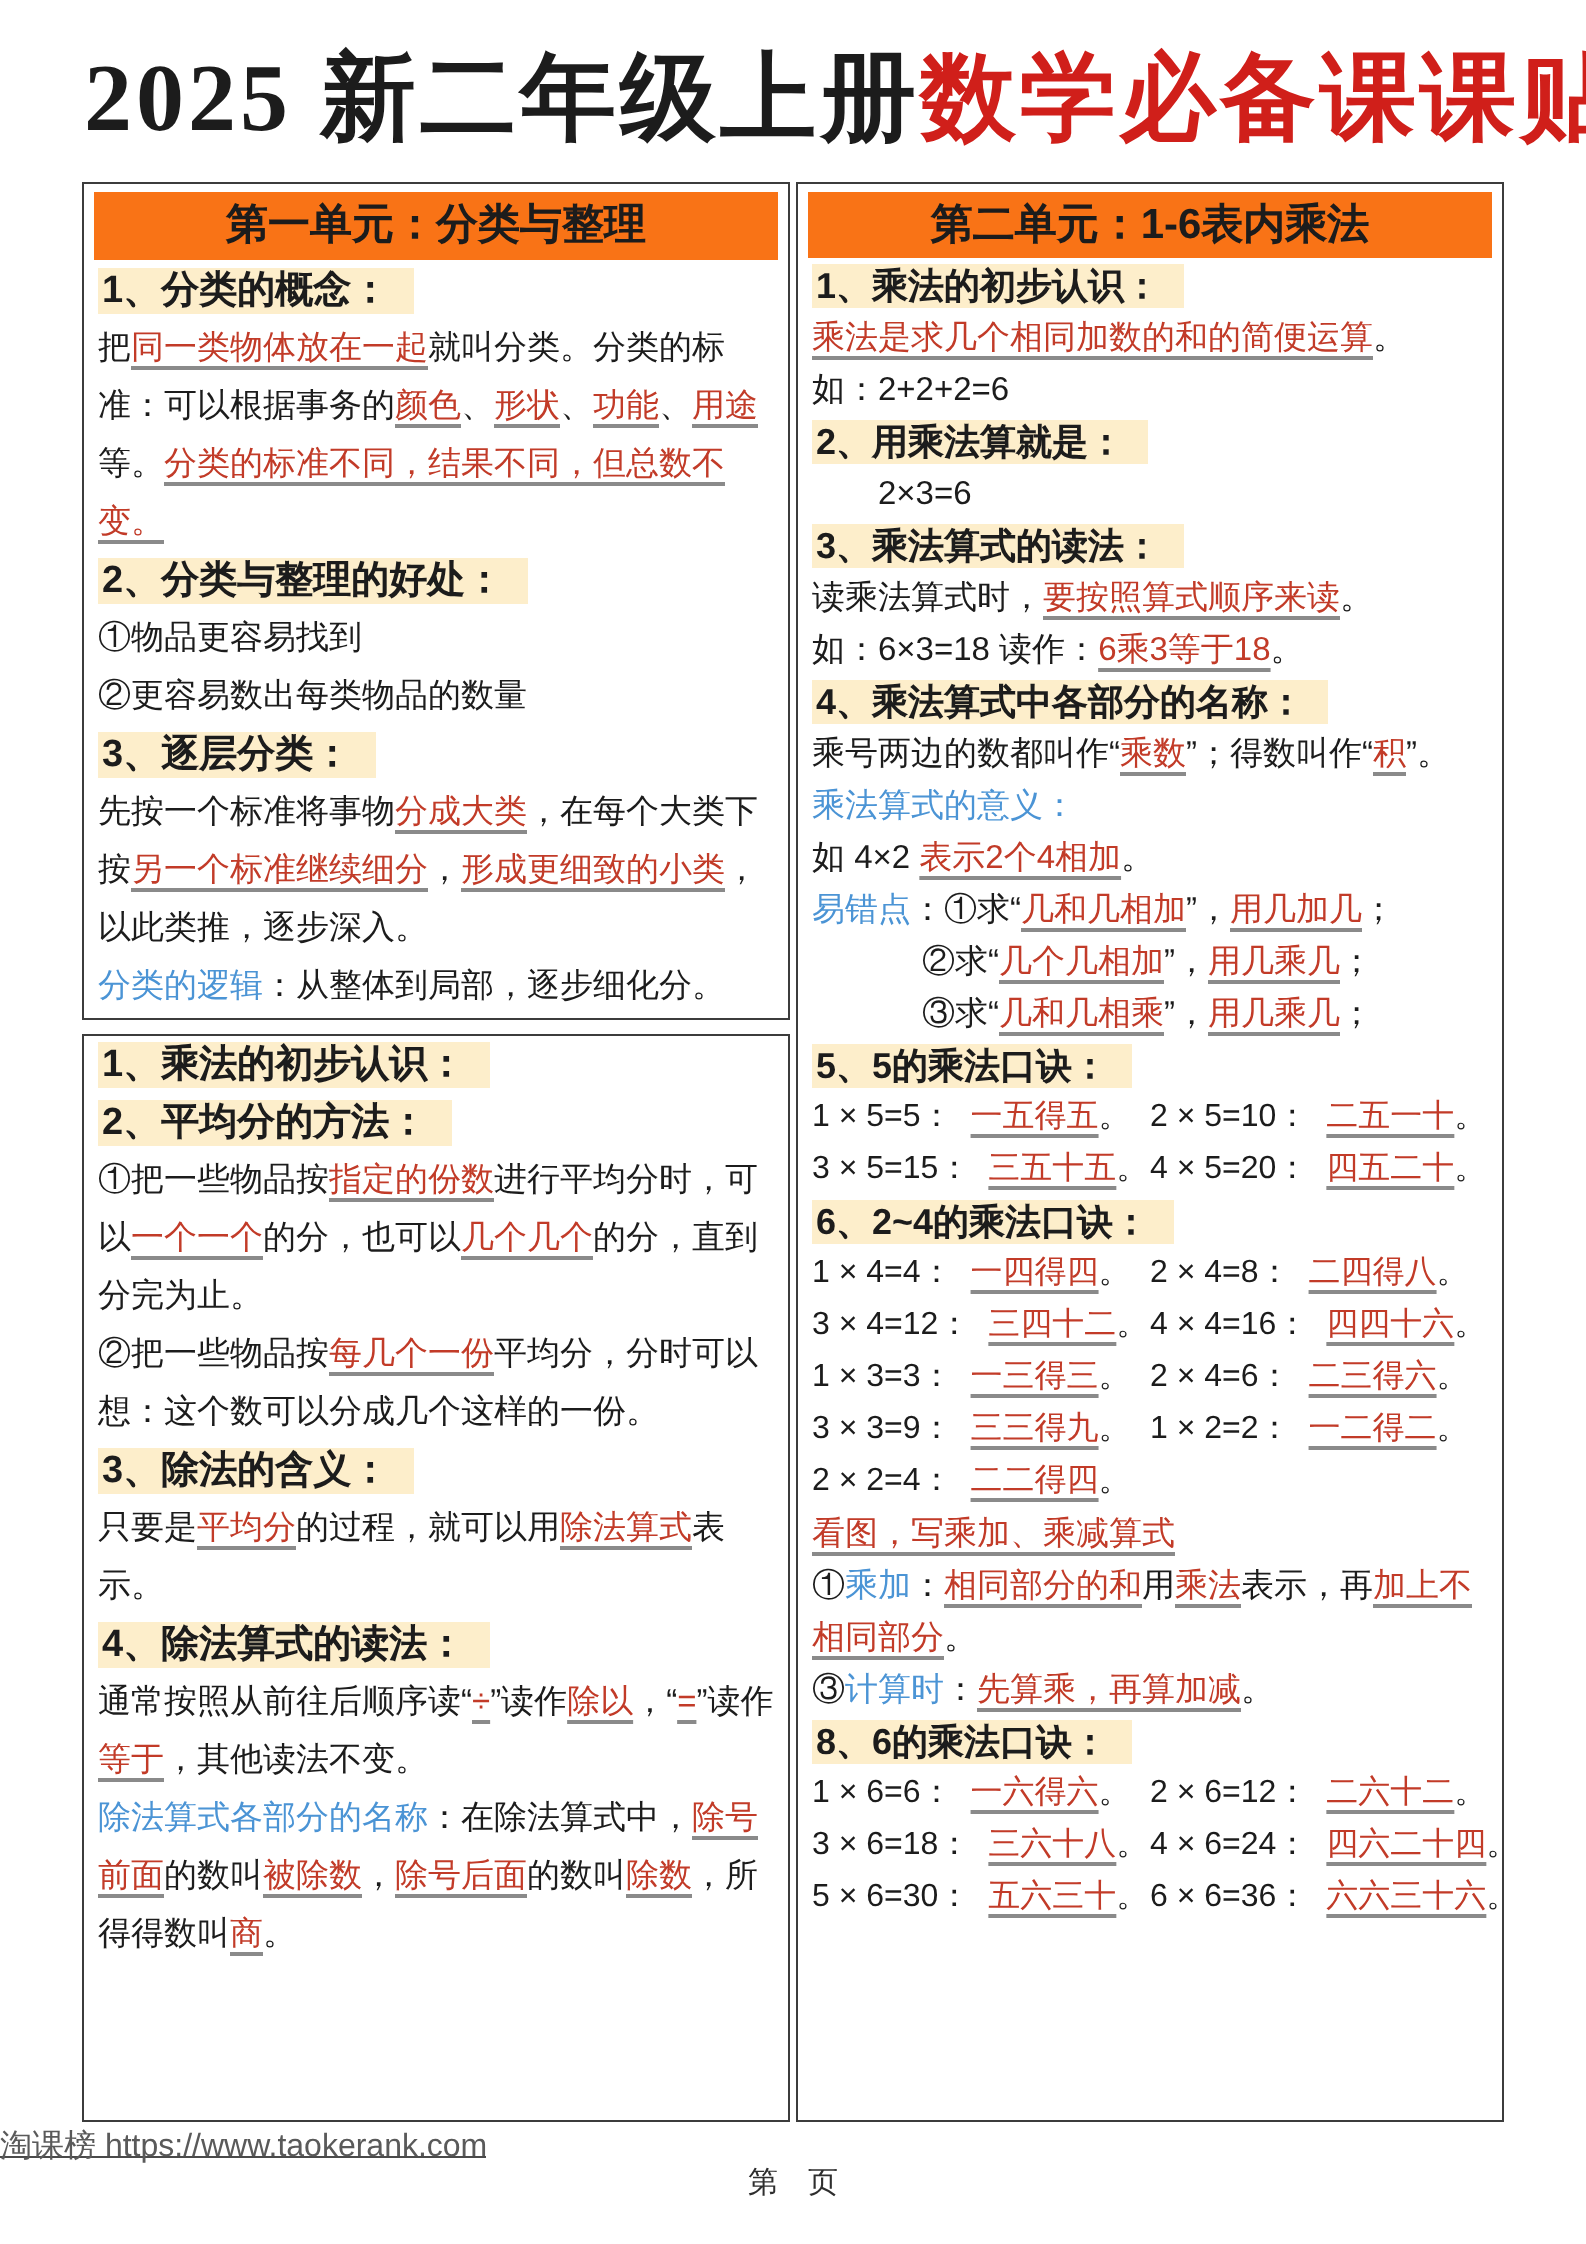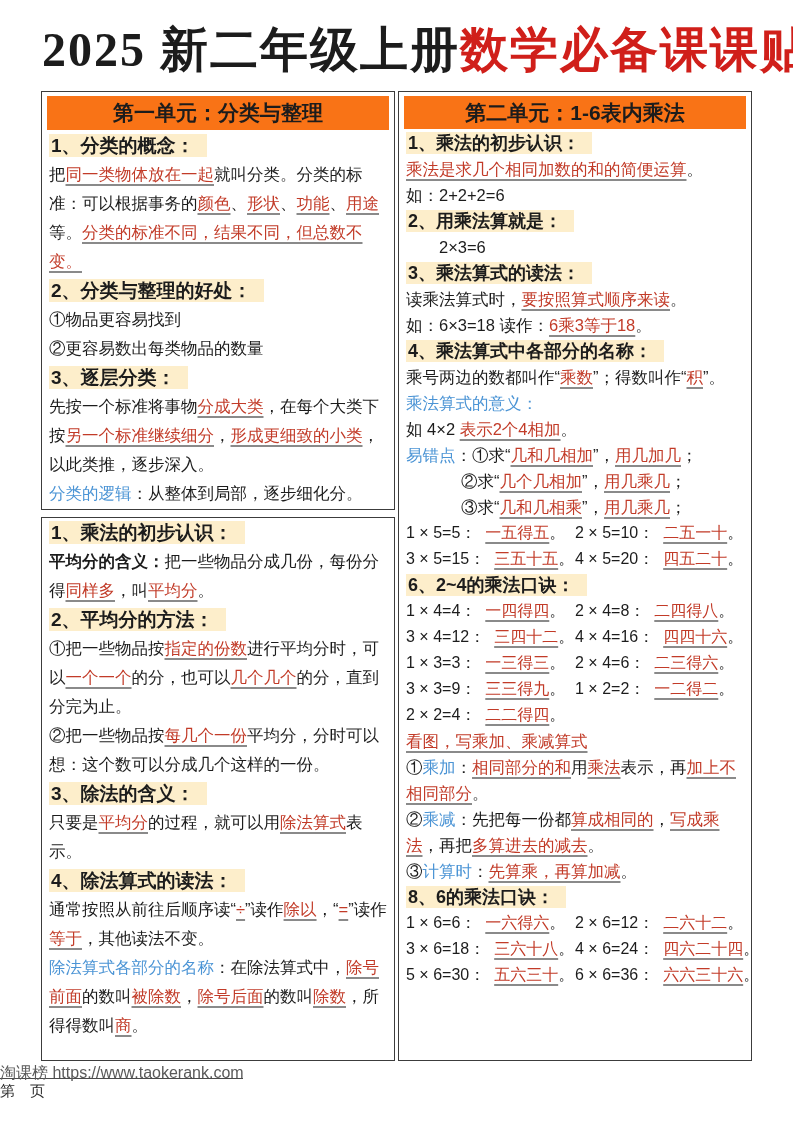--- a/index.html
+++ b/index.html
@@ -54,21 +54,21 @@
   .bottom-rule{
     position:absolute;top:1078px;left:0;width:243px;height:0;
     border-top:1.5px solid #4a4a4a;
   }
   .footer-watermark{
     position:absolute;top:1063px;left:0;width:100%;
     color:#5a5a5a;font-size:16px;
   }
   .footer-page{
     position:absolute;top:1082px;left:0;width:100%;
-    color:#2e2e2e;font-size:15px;
+    text-align:center;color:#2e2e2e;font-size:15px;
   }
 </style>
 </head>
 <body>
 
 <h1 class="title"><span>2025 新二年级上册</span><span class="red">数学必备课课贴</span></h1>
 
 <div class="columns">
   <div class="col col-left">
       <section class="box">
@@ -78,21 +78,20 @@
         <div class="block-h"><span class="hl">2、分类与整理的好处：</span></div>
         <div class="para"><span>①物品更容易找到</span></div>
         <div class="para"><span>②更容易数出每类物品的数量</span></div>
         <div class="block-h"><span class="hl">3、逐层分类：</span></div>
         <div class="para"><span>先按一个标准将事物</span><span class="run-r">分成大类</span><span>，在每个大类下按</span><span class="run-r">另一个标准继续细分</span><span>，</span><span class="run-r">形成更细致的小类</span><span>，以此类推，逐步深入。</span></div>
         <div class="para"><span class="run-b">分类的逻辑</span><span>：从整体到局部，逐步细化分。</span></div>
         <div class="para"></div>
       </section>
       <section class="box">
         <div class="block-h"><span class="hl">1、乘法的初步认识：</span></div>
-        <div class="para"><span class="run-bk">平均分的含义：</span><span>把一些物品分成几份，每份分得</span><span class="run-r">同样多</span><span>，叫</span><span class="run-r">平均分</span><span>。</span></div>
         <div class="block-h"><span class="hl">2、平均分的方法：</span></div>
         <div class="para"><span>①把一些物品按</span><span class="run-r">指定的份数</span><span>进行平均分时，可以</span><span class="run-r">一个一个</span><span>的分，也可以</span><span class="run-r">几个几个</span><span>的分，直到分完为止。</span></div>
         <div class="para"><span>②把一些物品按</span><span class="run-r">每几个一份</span><span>平均分，分时可以想：这个数可以分成几个这样的一份。</span></div>
         <div class="block-h"><span class="hl">3、除法的含义：</span></div>
         <div class="para"><span>只要是</span><span class="run-r">平均分</span><span>的过程，就可以用</span><span class="run-r">除法算式</span><span>表示。</span></div>
         <div class="block-h"><span class="hl">4、除法算式的读法：</span></div>
         <div class="para"><span>通常按照从前往后顺序读“</span><span class="run-r">÷</span><span>”读作</span><span class="run-r">除以</span><span>，“</span><span class="run-r">=</span><span>”读作</span><span class="run-r">等于</span><span>，其他读法不变。</span></div>
         <div class="para"><span class="run-b">除法算式各部分的名称</span><span>：在除法算式中，</span><span class="run-r">除号前面</span><span>的数叫</span><span class="run-r">被除数</span><span>，</span><span class="run-r">除号后面</span><span>的数叫</span><span class="run-r">除数</span><span>，所得得数叫</span><span class="run-r">商</span><span>。</span></div>
       </section>
     </div>
@@ -107,20 +106,21 @@
         <div class="block-h"><span class="hl">3、乘法算式的读法：</span></div>
         <div class="para"><span>读乘法算式时，</span><span class="run-r">要按照算式顺序来读</span><span>。</span></div>
         <div class="para"><span>如：6×3=18 读作：</span><span class="run-r">6乘3等于18</span><span>。</span></div>
         <div class="block-h"><span class="hl">4、乘法算式中各部分的名称：</span></div>
         <div class="para"><span>乘号两边的数都叫作“</span><span class="run-r">乘数</span><span>”；得数叫作“</span><span class="run-r">积</span><span>”。</span></div>
         <div class="para"><span class="run-b">乘法算式的意义：</span></div>
         <div class="para"><span>如 4×2 </span><span class="run-r">表示2个4相加</span><span>。</span></div>
         <div class="para"><span class="run-b">易错点</span><span>：①求“</span><span class="run-r">几和几相加</span><span>”，</span><span class="run-r">用几加几</span><span>；</span></div>
         <div class="para ind2"><span>②求“</span><span class="run-r">几个几相加</span><span>”，</span><span class="run-r">用几乘几</span><span>；</span></div>
         <div class="para ind2"><span>③求“</span><span class="run-r">几和几相乘</span><span>”，</span><span class="run-r">用几乘几</span><span>；</span></div>
+        <div class="block-h"><span class="hl">5、5的乘法口诀：</span></div>
         <div class="row2">
           <div class="cell"><span class="formula">1 × 5=5：</span><span class="run-r mnemonic">一五得五</span><span>。</span></div>
           <div class="cell"><span class="formula">2 × 5=10：</span><span class="run-r mnemonic">二五一十</span><span>。</span></div>
         </div>
         <div class="row2">
           <div class="cell"><span class="formula">3 × 5=15：</span><span class="run-r mnemonic">三五十五</span><span>。</span></div>
           <div class="cell"><span class="formula">4 × 5=20：</span><span class="run-r mnemonic">四五二十</span><span>。</span></div>
         </div>
         <div class="block-h"><span class="hl">6、2~4的乘法口诀：</span></div>
         <div class="row2">
@@ -137,21 +137,20 @@
         </div>
         <div class="row2">
           <div class="cell"><span class="formula">3 × 3=9：</span><span class="run-r mnemonic">三三得九</span><span>。</span></div>
           <div class="cell"><span class="formula">1 × 2=2：</span><span class="run-r mnemonic">一二得二</span><span>。</span></div>
         </div>
         <div class="row2">
           <div class="cell"><span class="formula">2 × 2=4：</span><span class="run-r mnemonic">二二得四</span><span>。</span></div>
         </div>
         <div class="para"><span class="run-r">看图，写乘加、乘减算式</span></div>
         <div class="para"><span>①</span><span class="run-b">乘加</span><span>：</span><span class="run-r">相同部分的和</span><span>用</span><span class="run-r">乘法</span><span>表示，再</span><span class="run-r">加上不相同部分</span><span>。</span></div>
-        <div class="para"><span>②</span><span class="run-b">乘减</span><span>：先把每一份都</span><span class="run-r">算成相同的</span><span>，</span><span class="run-r">写成乘法</span><span>，再把</span><span class="run-r">多算进去的减去</span><span>。</span></div>
         <div class="para"><span>③</span><span class="run-b">计算时</span><span>：</span><span class="run-r">先算乘，再算加减</span><span>。</span></div>
         <div class="block-h"><span class="hl">8、6的乘法口诀：</span></div>
         <div class="row2">
           <div class="cell"><span class="formula">1 × 6=6：</span><span class="run-r mnemonic">一六得六</span><span>。</span></div>
           <div class="cell"><span class="formula">2 × 6=12：</span><span class="run-r mnemonic">二六十二</span><span>。</span></div>
         </div>
         <div class="row2">
           <div class="cell"><span class="formula">3 × 6=18：</span><span class="run-r mnemonic">三六十八</span><span>。</span></div>
           <div class="cell"><span class="formula">4 × 6=24：</span><span class="run-r mnemonic">四六二十四</span><span>。</span></div>
         </div>

